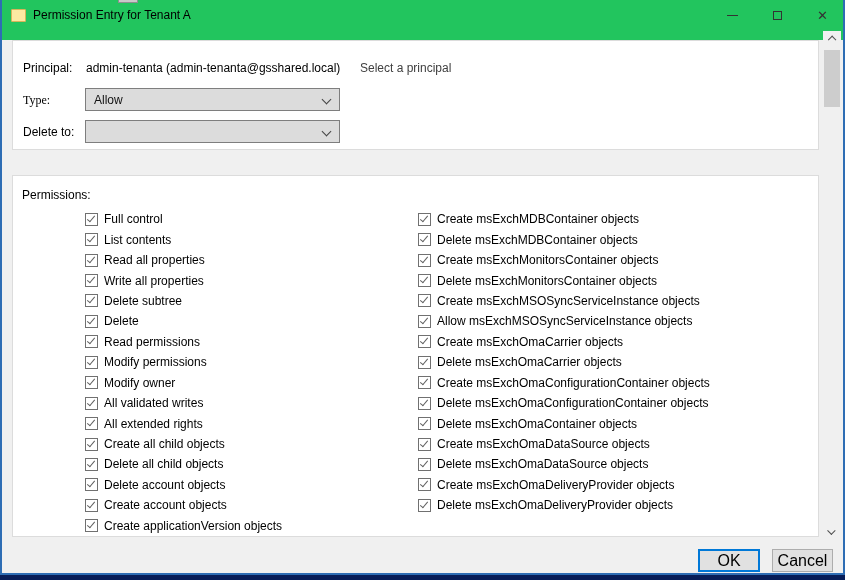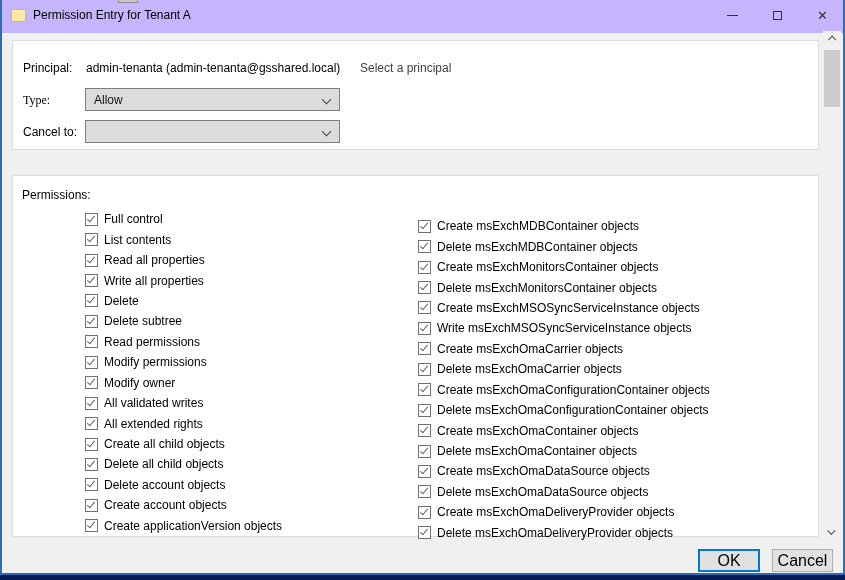--- a/index.html
+++ b/index.html
@@ -6,21 +6,21 @@
   *{box-sizing:border-box;font-family:"Liberation Sans","DejaVu Sans",sans-serif;}
   .screen{position:relative;width:845px;height:580px;background:#071d58;overflow:hidden;}
   .dialog{position:absolute;left:0;top:0;width:845px;height:575px;background:#f0f0f0;}
   .edge{position:absolute;background:#2e6db4;z-index:40;}
   .edge-left{left:0;top:0;width:2px;height:575px;}
   .edge-right{left:843px;top:0;width:2px;height:575px;}
   .edge-bottom{left:0;top:573px;width:845px;height:2px;}
   .top-notch{position:absolute;left:118px;top:0;width:20px;height:3px;background:#c9c9c9;border:1px solid #8f8f8f;border-top:none;z-index:50;}
 
   
-  .titlebar{position:absolute;left:0;top:0;width:845px;height:33px;background:#c4b5fd;}
+  .titlebar{position:absolute;left:0;top:0;width:845px;height:40px;background:#22c55e;}
   .title-text{position:absolute;left:33px;top:0;line-height:31px;font-size:12px;color:#000;}
   .folder{position:absolute;left:11px;top:9px;width:15px;height:13px;background:#fde9a2;border:1px solid #d8b45a;border-radius:1px;}
   .folder:before{content:"";position:absolute;left:-1px;top:-3px;width:7px;height:3px;background:#f3d higher;}
   .winbtn{position:absolute;top:0;width:45px;height:31px;display:flex;align-items:center;justify-content:center;}
   .btn-min{left:710px;} .btn-max{left:755px;} .btn-close{left:800px;}
   .glyph-min{width:11px;height:0;border-top:1px solid #333;}
   .glyph-max{width:9px;height:9px;border:1px solid #333;}
   .glyph-close{font-size:13px;color:#333;line-height:1;}
 
   
@@ -34,21 +34,21 @@
   .combo{position:absolute;left:72px;width:255px;height:23px;background:#dcdcdc;border:1px solid #7e7e7e;display:flex;align-items:center;padding:0 31px 0 8px;font-size:12px;color:#111;white-space:nowrap;overflow:hidden;}
   .combo .chev{position:absolute;right:9px;top:7px;}
 
   .chev{width:7px;height:7px;border-style:solid;border-color:#444;border-width:1.5px 1.5px 0 0;display:inline-block;}
   .chev-down{transform:rotate(135deg);}
   .chev-up{transform:rotate(-45deg);}
 
   
   .col{position:absolute;display:flex;flex-direction:column;}
   .col-left{left:85px;top:209px;width:320px;}
-  .col-right{left:418px;top:216px;width:395px;}
+  .col-right{left:418px;top:209px;width:395px;}
   .perm-row{display:flex;align-items:center;height:20.45px;}
   .cb{position:relative;width:13px;height:13px;background:#fff;border:1px solid #707070;margin-right:6px;flex:0 0 13px;}
   .cb .check{position:absolute;left:3px;top:0px;width:4px;height:8px;border:solid #606060;border-width:0 1.6px 1.6px 0;transform:rotate(40deg);}
   .perm-label{font-size:12px;color:#000;white-space:nowrap;}
 
   
   .sbar{position:absolute;left:823px;top:31px;width:18px;height:508px;background:#f0f0f0;}
   .sbar-btn{position:absolute;left:0;width:18px;height:17px;display:flex;align-items:center;justify-content:center;}
   .sbar-up{top:0;} .sbar-down{bottom:0;}
   .sbar .chev{width:5.5px;height:5.5px;border-color:#505050;border-width:1.4px 1.4px 0 0;}
@@ -83,21 +83,21 @@
       <span class="lbl" style="left:10px;top:20px;">Principal:</span>
       <span class="lbl" style="left:73px;top:20px;">admin-tenanta (admin-tenanta@gsshared.local)</span>
       <span class="link" style="left:319px;top:20px;">Select a principal</span>
 
       <span class="lbl" style="left:10px;top:52px;font-family:Liberation Serif, serif;">Type:</span>
       <div class="combo" style="top:47px;">
         <span>Allow</span>
         <span class="chev chev-down"></span>
       </div>
 
-      <span class="lbl" style="left:10px;top:84px;">Cancel to:</span>
+      <span class="lbl" style="left:10px;top:84px;">Delete to:</span>
       <div class="combo" style="top:79px;">
         <span class="chev chev-down"></span>
       </div>
     </div>
 
     <div class="gbox gbox2"></div>
     <span class="lbl" style="left:22px;top:188px;z-index:5;">Permissions:</span>
     <div class="col col-left" style="z-index:5;">
         <div class="perm-row">
           <span class="cb">
@@ -120,32 +120,32 @@
         <div class="perm-row">
           <span class="cb">
             <span class="check"></span>
           </span>
           <span class="perm-label">Write all properties</span>
         </div>
         <div class="perm-row">
           <span class="cb">
             <span class="check"></span>
           </span>
+          <span class="perm-label">Delete subtree</span>
+        </div>
+        <div class="perm-row">
+          <span class="cb">
+            <span class="check"></span>
+          </span>
           <span class="perm-label">Delete</span>
         </div>
         <div class="perm-row">
           <span class="cb">
             <span class="check"></span>
           </span>
-          <span class="perm-label">Delete subtree</span>
-        </div>
-        <div class="perm-row">
-          <span class="cb">
-            <span class="check"></span>
-          </span>
           <span class="perm-label">Read permissions</span>
         </div>
         <div class="perm-row">
           <span class="cb">
             <span class="check"></span>
           </span>
           <span class="perm-label">Modify permissions</span>
         </div>
         <div class="perm-row">
           <span class="cb">
@@ -224,21 +224,21 @@
         <div class="perm-row">
           <span class="cb">
             <span class="check"></span>
           </span>
           <span class="perm-label">Create msExchMSOSyncServiceInstance objects</span>
         </div>
         <div class="perm-row">
           <span class="cb">
             <span class="check"></span>
           </span>
-          <span class="perm-label">Write msExchMSOSyncServiceInstance objects</span>
+          <span class="perm-label">Allow msExchMSOSyncServiceInstance objects</span>
         </div>
         <div class="perm-row">
           <span class="cb">
             <span class="check"></span>
           </span>
           <span class="perm-label">Create msExchOmaCarrier objects</span>
         </div>
         <div class="perm-row">
           <span class="cb">
             <span class="check"></span>
@@ -249,26 +249,20 @@
           <span class="cb">
             <span class="check"></span>
           </span>
           <span class="perm-label">Create msExchOmaConfigurationContainer objects</span>
         </div>
         <div class="perm-row">
           <span class="cb">
             <span class="check"></span>
           </span>
           <span class="perm-label">Delete msExchOmaConfigurationContainer objects</span>
-        </div>
-        <div class="perm-row">
-          <span class="cb">
-            <span class="check"></span>
-          </span>
-          <span class="perm-label">Create msExchOmaContainer objects</span>
         </div>
         <div class="perm-row">
           <span class="cb">
             <span class="check"></span>
           </span>
           <span class="perm-label">Delete msExchOmaContainer objects</span>
         </div>
         <div class="perm-row">
           <span class="cb">
             <span class="check"></span>

